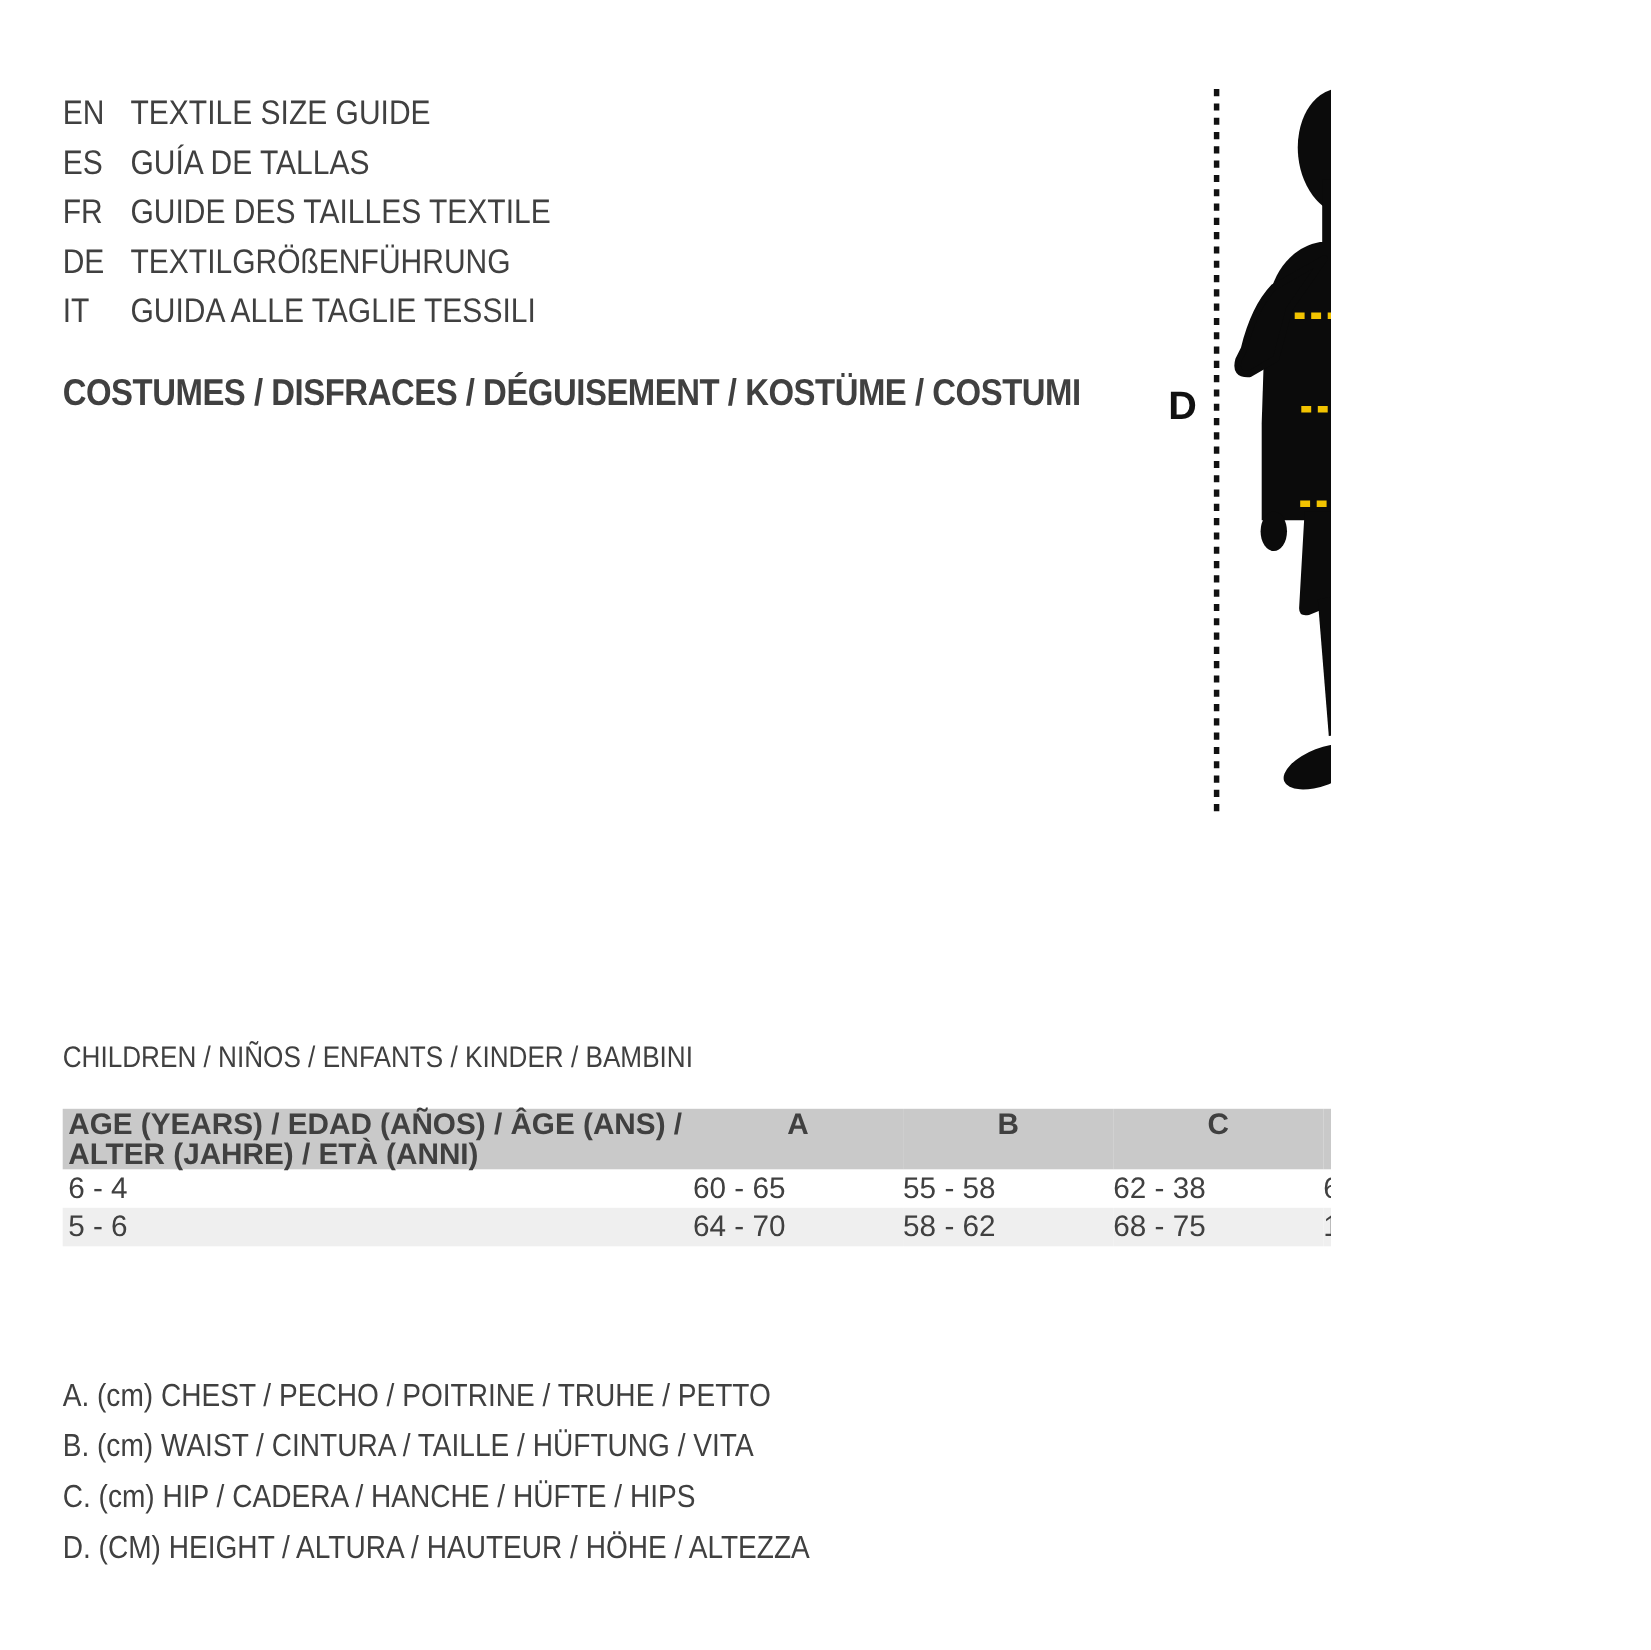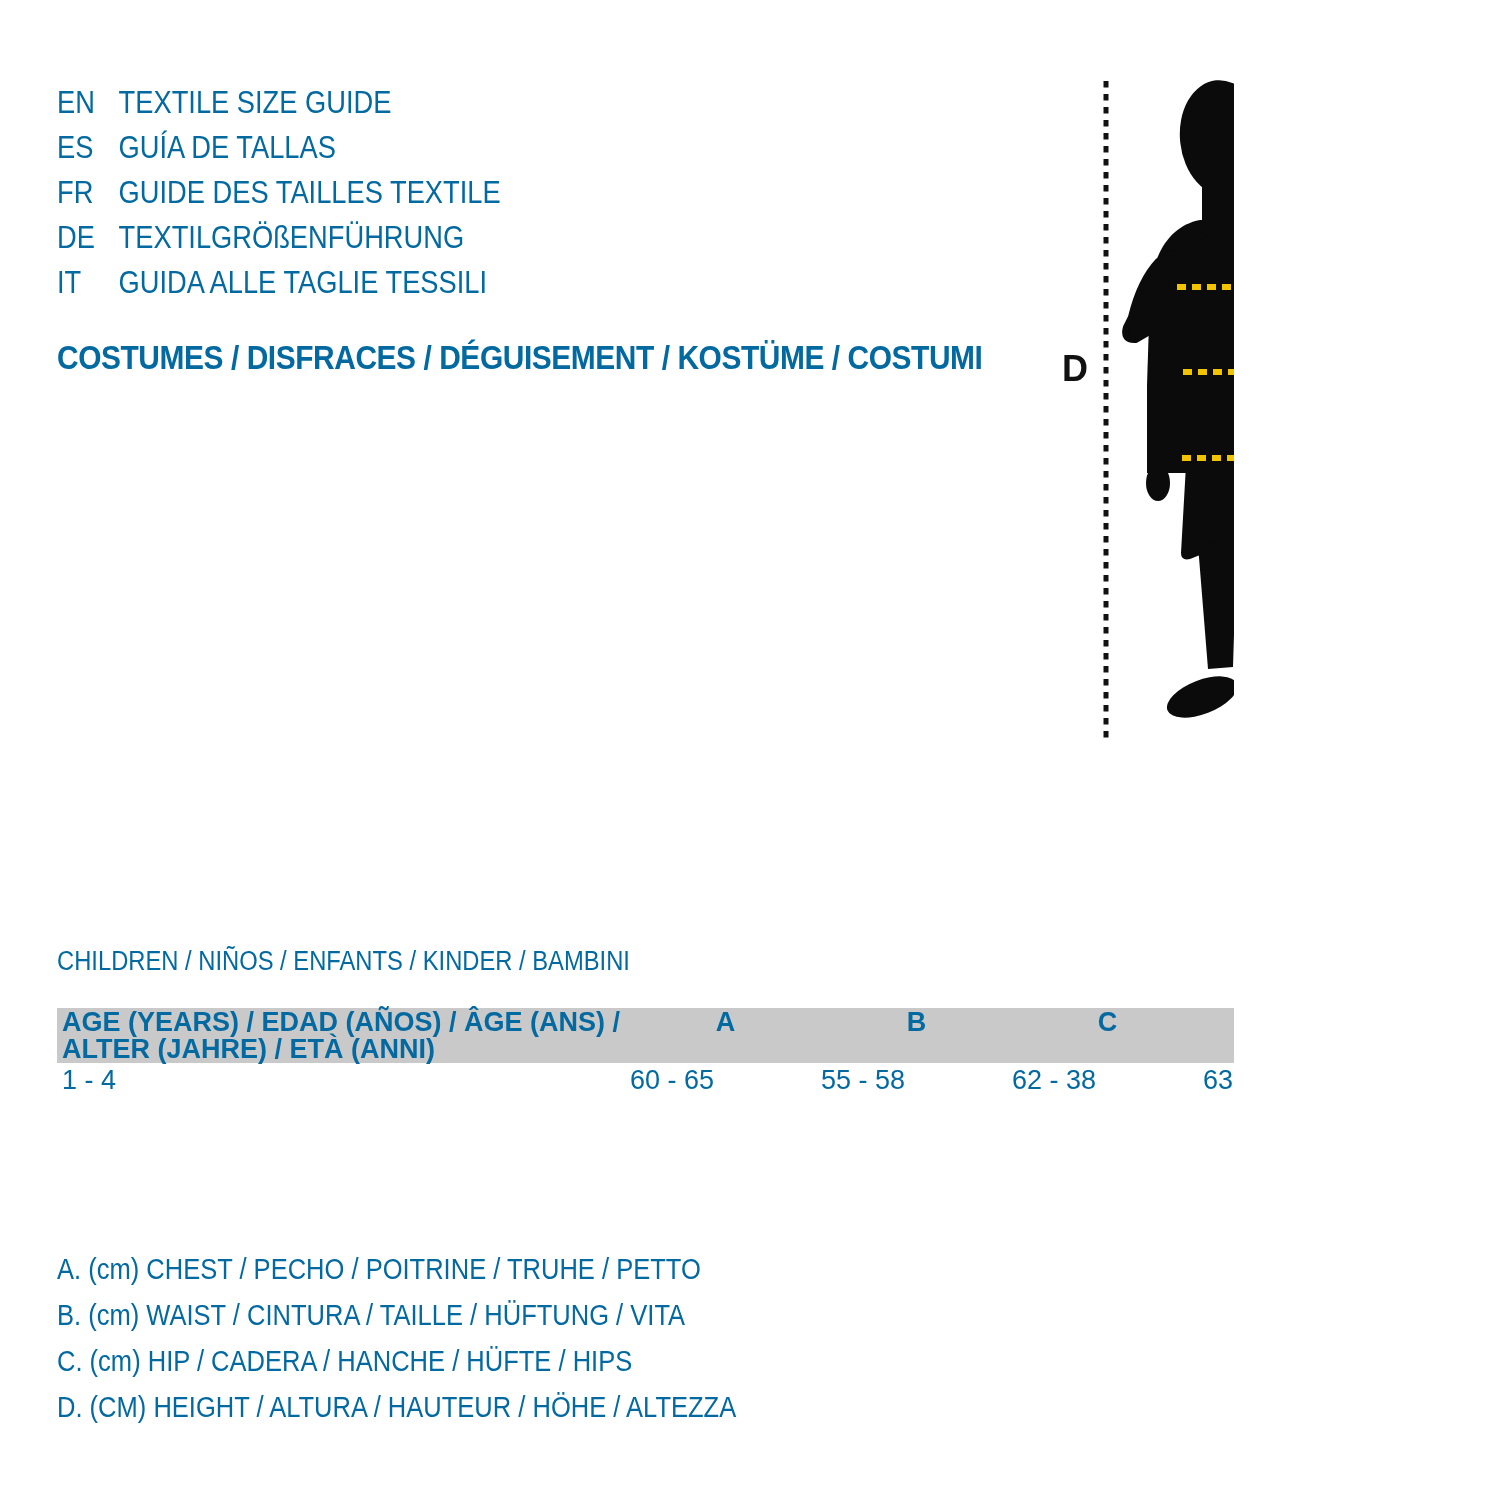--- a/index.html
+++ b/index.html
@@ -1,23 +1,22 @@
 <!DOCTYPE html>
 <html><head>
 <meta charset="utf-8">
 <style>
   html,body{margin:0;padding:0;background:#fff;}
   .page{
     position:relative;
     width:1210px;height:1500px;
     background:#ffffff;
     font-family:"Liberation Sans", sans-serif;
-    color:#0369a1;
+    color:#404040;
     overflow:hidden;
-    padding-left:24px;
   }
   .condensed{transform:scaleX(0.88);transform-origin:left top;}
 
   
   .lang-block{position:absolute;left:57px;top:80px;}
   .lang-row{display:flex;align-items:center;height:45px;font-size:31px;font-weight:500;white-space:nowrap;}
   .lang-code{width:70px;flex:0 0 70px;}
 
   
   .category{position:absolute;left:57px;top:338px;margin:0;font-size:34px;font-weight:700;letter-spacing:-0.5px;white-space:nowrap;}
@@ -131,25 +130,32 @@
           <span>ALTER (JAHRE) / ETÀ (ANNI)</span>
         </th>
         <th>A</th>
         <th>B</th>
         <th>C</th>
         <th class="last-col">D</th>
       </tr>
     </thead>
     <tbody>
       <tr>
-        <td class="age-td">1 - 4</td>
+        <td class="age-td">6 - 4</td>
         <td>60 - 65</td>
         <td>55 - 58</td>
         <td>62 - 38</td>
         <td class="last-col">63 - 115</td>
+      </tr>
+      <tr>
+        <td class="age-td">5 - 6</td>
+        <td>64 - 70</td>
+        <td>58 - 62</td>
+        <td>68 - 75</td>
+        <td class="last-col">115 - 130</td>
       </tr>
     </tbody>
   </table>
 
   <div class="legend condensed">
     <div>A. (cm) CHEST / PECHO / POITRINE / TRUHE / PETTO</div>
     <div>B. (cm) WAIST / CINTURA / TAILLE / HÜFTUNG / VITA</div>
     <div>C. (cm) HIP / CADERA / HANCHE / HÜFTE / HIPS</div>
     <div>D. (CM) HEIGHT / ALTURA / HAUTEUR / HÖHE / ALTEZZA</div>
   </div>

